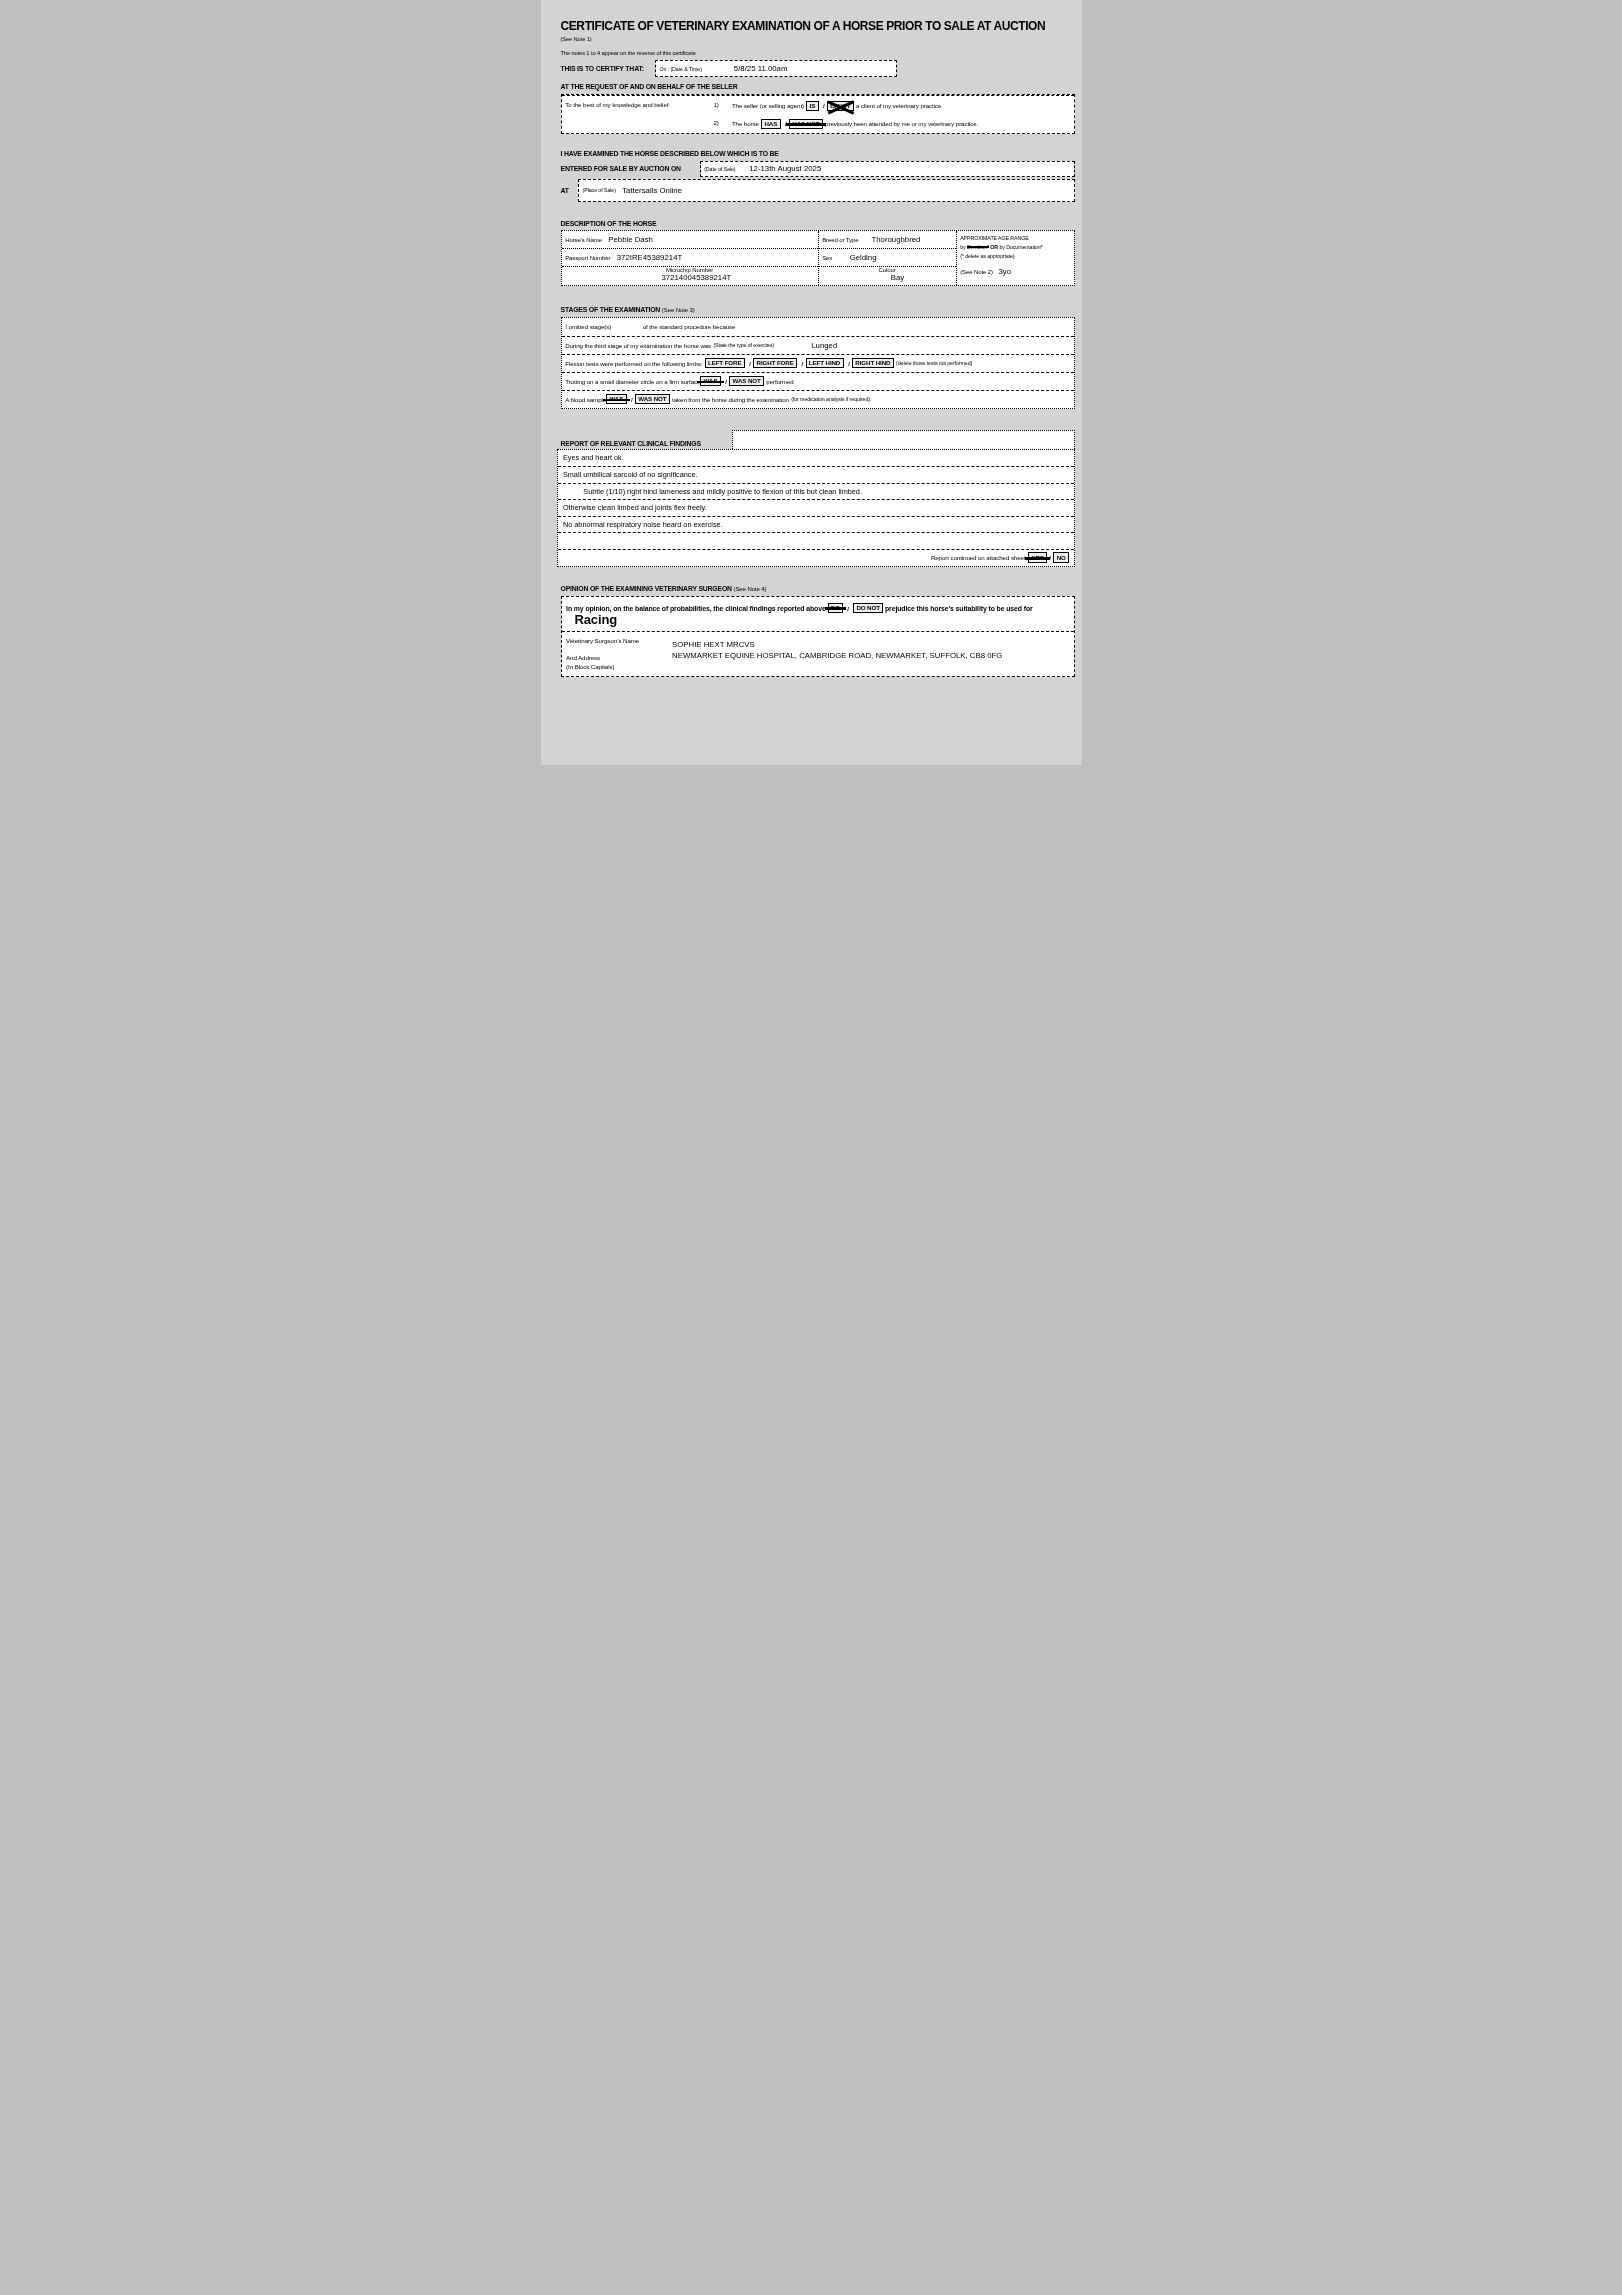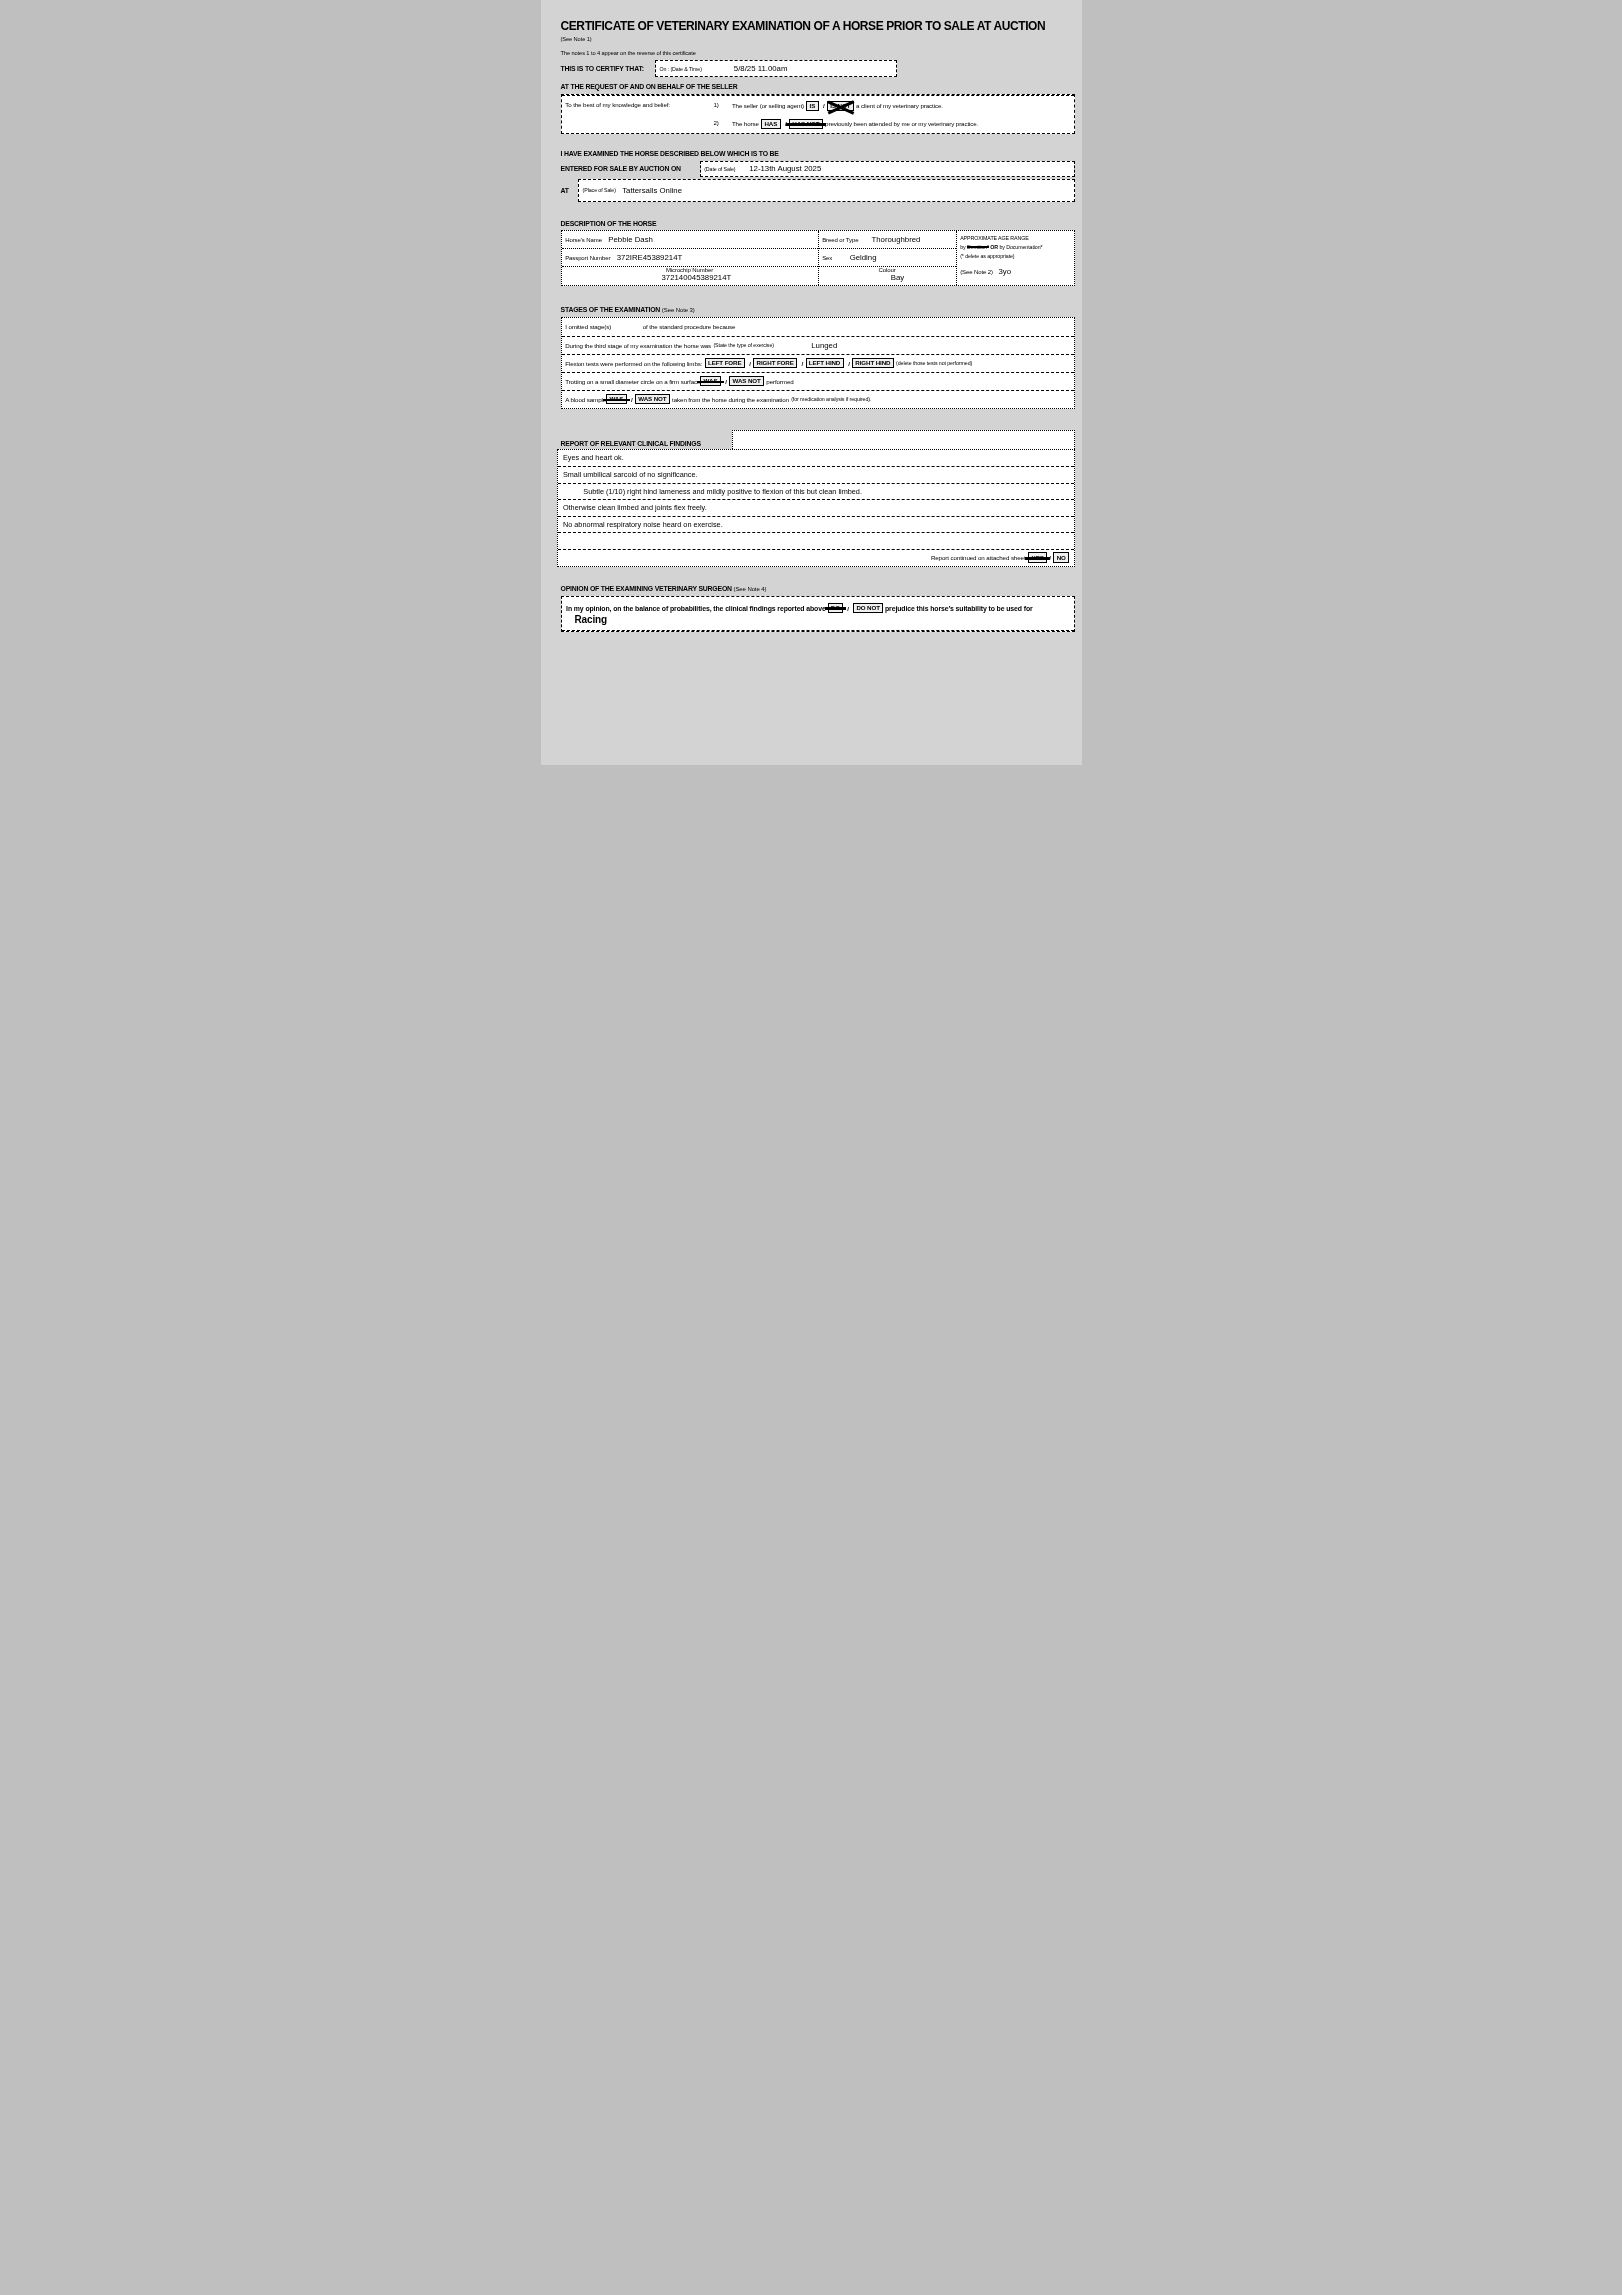--- a/index.html
+++ b/index.html
@@ -109,21 +109,21 @@
   .finding-row + .finding-row { border-top:0.5px dashed #000; }
   .finding-row.r3 { padding-left:25px; }
   .finding-row.cont { justify-content:flex-end; height:17.4px; }
   .finding-row.cont .body-text { margin-right:2.8px; }
 
   
   .opinion-heading { margin-top:18.4px; }
   .opinion-box { margin-top:3.7px; background:#fff; border:0.9px dashed #000; position:relative; }
   .opinion-row1 { padding:5.5px 4.6px 4.6px 4.6px; font-size:6.9px; font-weight:bold; letter-spacing:-0.1px; line-height:11px; border-bottom:0.9px dashed #000; }
   .opinion-row1 .tok { vertical-align:0.5px; }
-  .opinion-use { margin-left:8.3px; font-size:10px;margin-top:28px; }
+  .opinion-use { margin-left:8.3px; font-size:13px;margin-top:28px; }
   .sig-row { height:34px; display:flex; align-items:center; padding:0 4.6px; border-bottom:1.4px solid #000; position:relative; }
   .sig-label { width:106px; flex:none; }
   .sig-art { position:absolute; left:117px; top:-21px; pointer-events:none; }
   .sig-date-label { margin-left:204px; }
   .sig-date-value { margin-left:12px; }
   .vet-row { padding:4.6px 4.6px 6.4px 4.6px; display:flex; }
   .vet-labels { width:106px; flex:none; }
   .vet-labels div { font-size:6.2px; letter-spacing:-0.1px; }
   .vet-labels .l2 { margin-top:10px; }
   .vet-labels .l3 { margin-top:1.8px; }
@@ -320,18 +320,29 @@
     </div>
     <div class="opinion-box">
       <div class="opinion-row1">
         <span>In my opinion, on the balance of probabilities, the clinical findings reported above</span>
         <span class="tok"><span>DO</span><span class="bar-h wide"></span></span>
         <span class="slash">/</span>
         <span class="tok"><span>DO NOT</span></span>
         <span>prejudice this horse’s suitability to be used for</span>
         <span class="opinion-use">Racing</span>
       </div>
+      <div class="vet-row">
+        <div class="vet-labels">
+          <div>Veterinary Surgeon’s Name</div>
+          <div class="l2">And Address</div>
+          <div class="l3">(In Block Capitals)</div>
+        </div>
+        <div class="vet-values">
+          <div class="vet-name">SOPHIE HEXT MRCVS</div>
+          <div class="vet-address">NEWMARKET EQUINE HOSPITAL, CAMBRIDGE ROAD, NEWMARKET, SUFFOLK, CB8 0FG</div>
+        </div>
+      </div>
     </div>
 
   </div>
 
 </div>
 
 
 </body></html>

